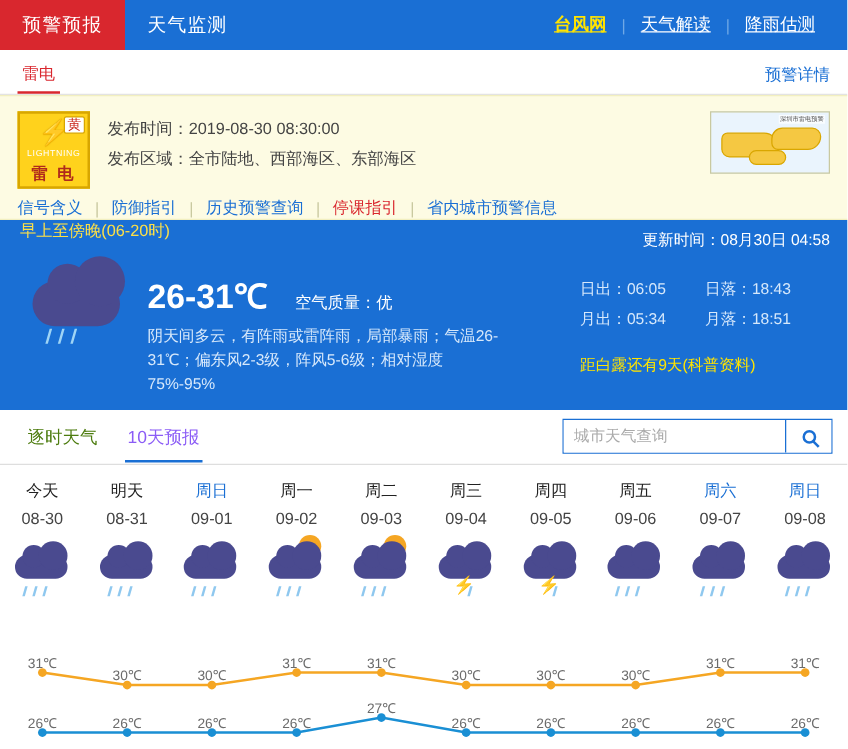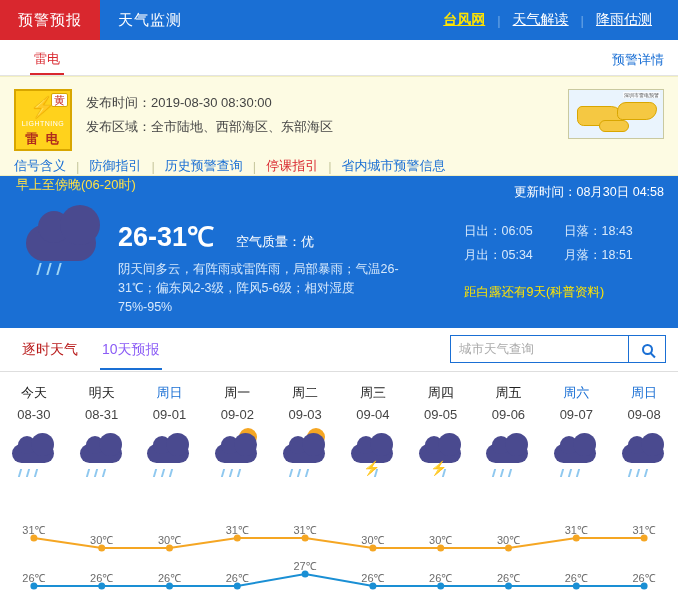--- a/index.html
+++ b/index.html
@@ -48,21 +48,21 @@
   
   .warnbar {
     height: 36px;
     background: #ffffff;
     border-bottom: 1px solid #e3e3e3;
     display: flex;
     align-items: flex-end;
     position: relative;
   }
   .warn-tab {
-    margin-left: 30px;
+    margin-left: 14px;
     font-size: 13px;
     color: #d9272e;
     padding: 0 4px 5px 4px;
     border-bottom: 2px solid #d9272e;
   }
   .warn-detail {
     margin-left: auto;
     margin-right: 14px;
     font-size: 13px;
     color: #1a6fd4;
@@ -203,21 +203,21 @@
 
   
   .tabbar {
     height: 44px;
     display: flex; align-items: center;
     border-bottom: 1px solid #dedede;
     position: relative;
     background: #fff;
   }
   .wtab {
-    font-size: 14px; color: #b91c1c;
+    font-size: 14px; color: #4d7c0f;
     margin-left: 20px;
     padding: 10px 2px 10px 2px;
     position: relative;
   }
   .wtab.active { color: #8b5cf6; }
   .wtab.active:after {
     content: ""; position: absolute; left: 0; right: 0; bottom: -1px;
     height: 2px; background: #1a6fd4;
   }
   .searchbox {

